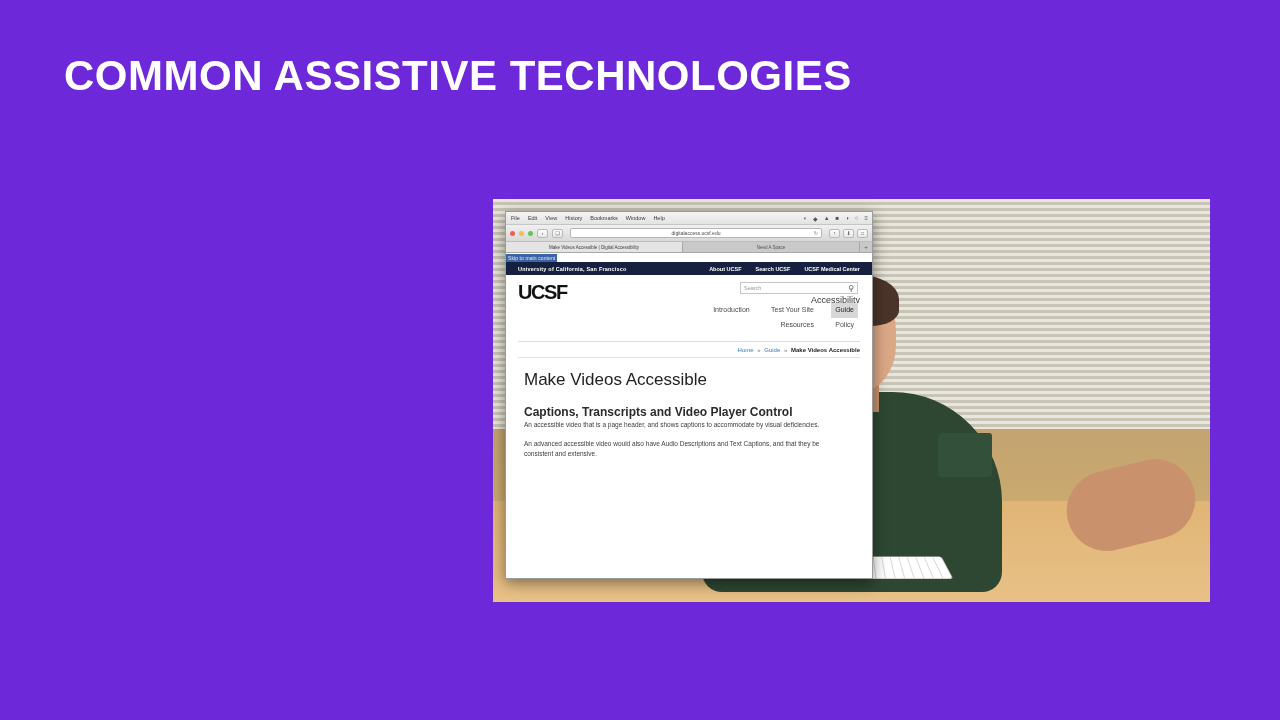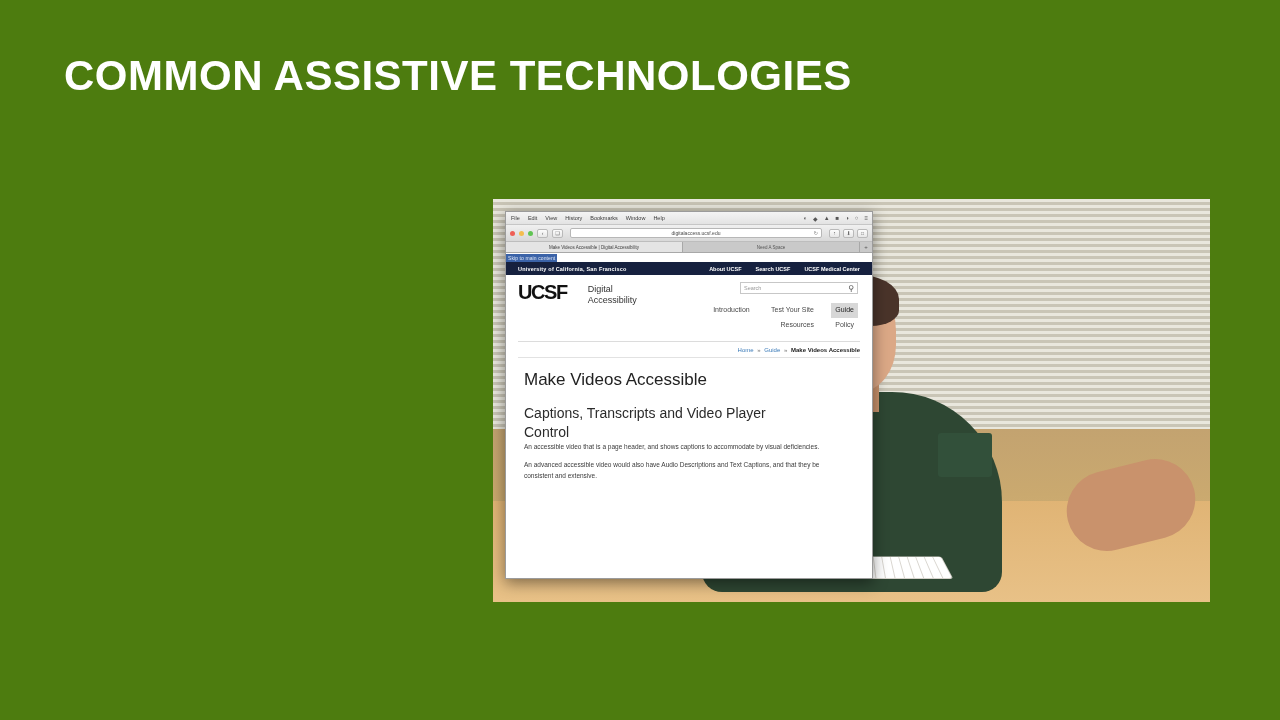--- a/index.html
+++ b/index.html
@@ -4,21 +4,21 @@
 <style>
   * { box-sizing: border-box; margin: 0; padding: 0; }
   html, body {
     width: 1280px; height: 720px;
     overflow: hidden;
     font-family: "Liberation Sans", sans-serif;
   }
   #slide {
     position: relative;
     width: 1280px; height: 720px;
-    background: #4d7c0f;
+    background: #6d28d9;
   }
 
   
   #slide-title {
     position: absolute;
     left: 64px; top: 52px;
     font-size: 42px;
     font-weight: bold;
     letter-spacing: 0.5px;
     color: #ffffff;
@@ -299,21 +299,21 @@
     font-size: 5.5px;
     font-weight: bold;
   }
   
   #site-header {
     background: #ffffff;
     padding: 7px 12px 4px 12px;
     position: relative;
     height: 62px;
   }
-  #logo-block { display: flex; align-items: flex-start; gap: 21px; }
+  #logo-block { display: flex; align-items: flex-start; gap: 21px; justify-content: space-between; }
   #ucsf-logo {
     font-size: 20px;
     font-weight: bold;
     letter-spacing: -1.4px;
     color: #111111;
     line-height: 1;
     position: relative;
     white-space: nowrap;
   }
   #site-name {
@@ -378,23 +378,23 @@
     background: #ffffff;
     padding: 12px 18px 0 18px;
   }
   #page-h1 {
     font-size: 17px;
     color: #222222;
     font-weight: 400;
     margin-bottom: 14px;
   }
   #page-h2 {
-    font-size: 14px;
+    font-size: 12px;
     color: #2b2b2b;
-    font-weight: 400;
+    font-weight: 700;
     line-height: 1.35;
     max-width: 290px;
   }
   .page-p {
     font-size: 6.5px;
     color: #3a3a3a;
     line-height: 1.6;
     margin-bottom: 8px;
     max-width: 318px;
   }

